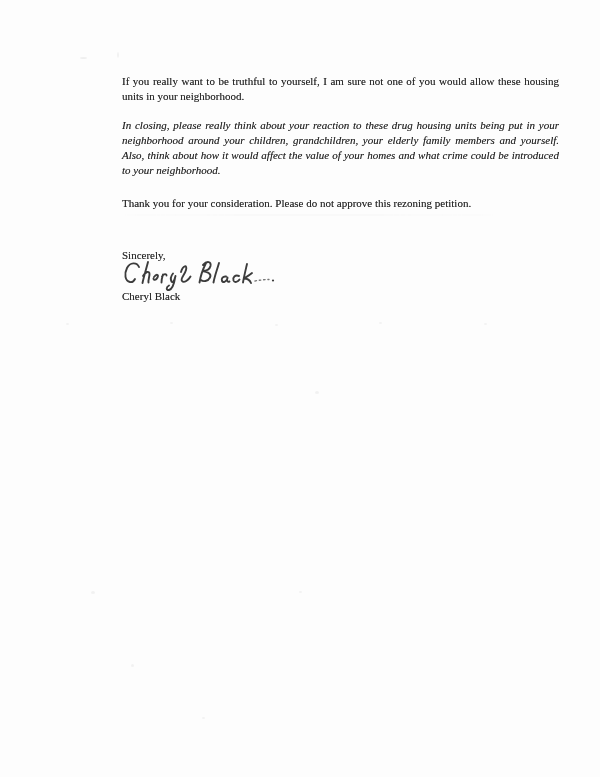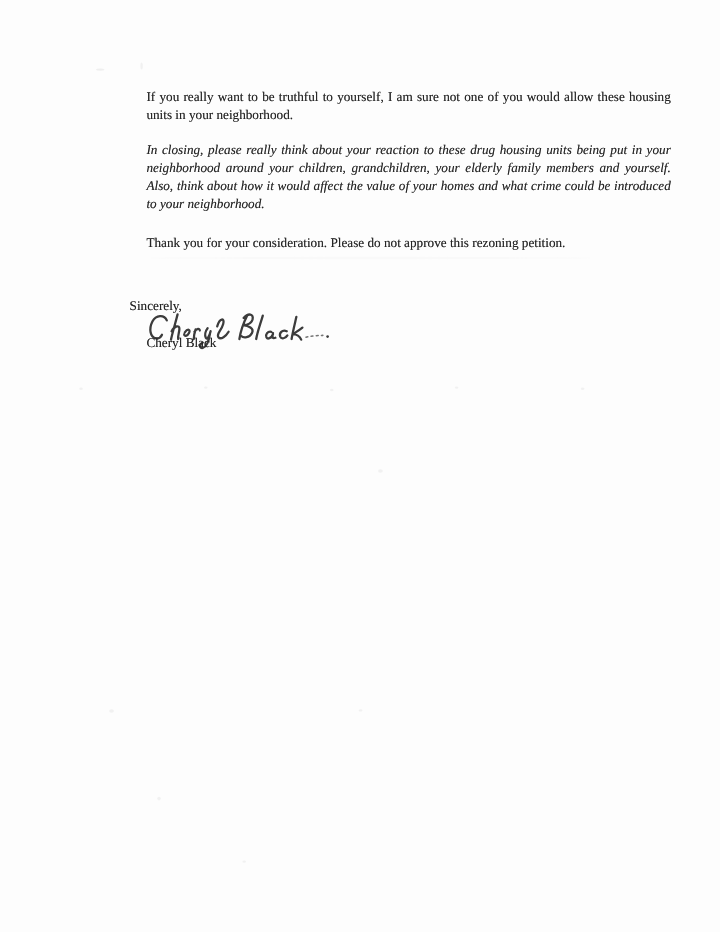--- a/index.html
+++ b/index.html
@@ -28,22 +28,22 @@
     text-shadow:0 0 0.45px rgba(40,40,40,0.55);
   }
   .para{
     left:82px;
     width:437px;
     text-align:justify;
   }
   #paragraph-1{top:74px;}
   #paragraph-2{top:118px;font-style:italic;}
   #paragraph-3{top:196px;width:auto;text-align:right;}
-  #salutation{left:68px;top:248px;}
-  #typed-name{left:82px;top:279px;}
+  #salutation{left:82px;top:248px;}
+  #typed-name{left:82px;top:289px;}
   .signature-svg{
     position:absolute;
     left:78px;top:256px;
     width:165px;height:36px;
   }
   .speck{
     position:absolute;
     background:var(--noise);
     border-radius:50%;
     filter:blur(0.5px);

